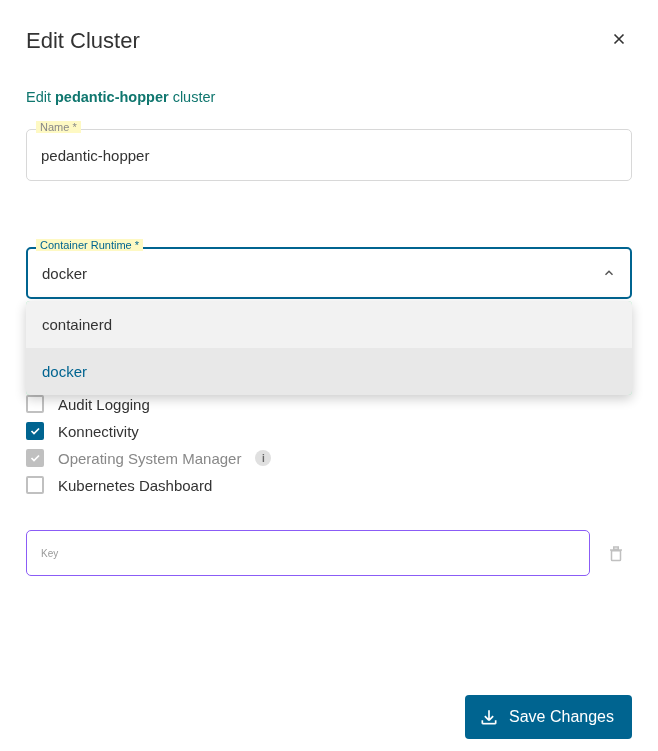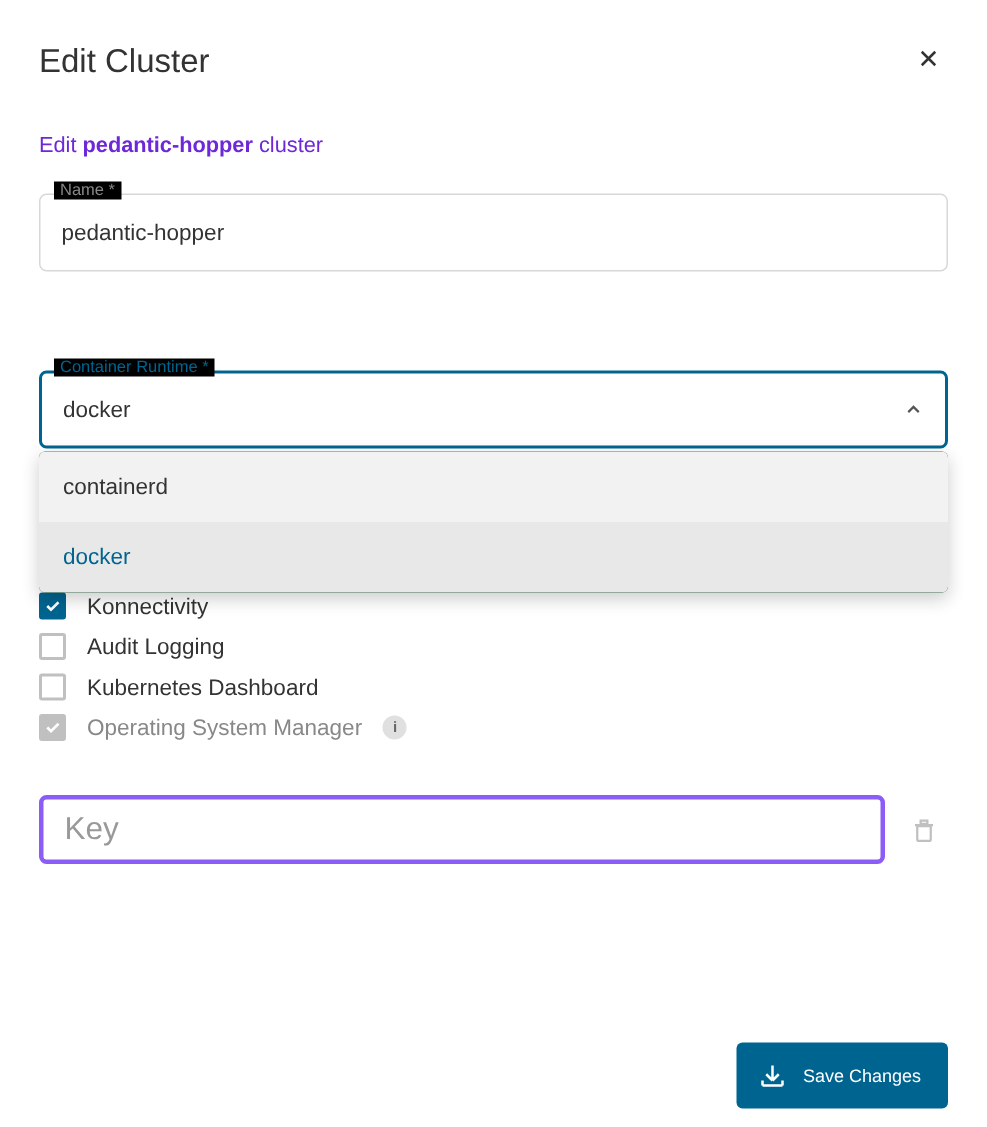--- a/index.html
+++ b/index.html
@@ -32,34 +32,34 @@
     .close-btn {
       background: none;
       border: none;
       cursor: pointer;
       padding: 4px;
       color: #333;
     }
     .close-btn svg { width: 18px; height: 18px; }
     .subtitle {
       font-size: 14.5px;
-      color: #6d28d9;
+      color: #0f766e;
       margin-bottom: 24px;
     }
     .subtitle strong { font-weight: 700; }
 
     .field {
       position: relative;
       margin-bottom: 18px;
     }
     .field-label {
       position: absolute;
       top: -8px;
       left: 10px;
-      background: #000000;
+      background: #fef9c3;
       padding: 0 4px;
       font-size: 11px;
       color: #888;
       z-index: 1;
     }
     .field-label.focused { color: #006490; }
     .text-input {
       width: 100%;
       height: 52px;
       border: 1px solid #d8d8d8;
@@ -87,21 +87,21 @@
       display: flex;
       align-items: center;
       justify-content: space-between;
       cursor: pointer;
     }
     .dropdown {
       position: absolute;
       top: 54px;
       left: 0;
       right: 0;
-      background: #14532d;
+      background: #86efac;
       box-shadow: 0 4px 12px rgba(0,0,0,0.2);
       border-radius: 4px;
       z-index: 10;
       overflow: hidden;
     }
     .dropdown-item {
       padding: 15px 16px;
       font-size: 15px;
       cursor: pointer;
       color: #333;
@@ -168,24 +168,24 @@
       margin-bottom: 22px;
     }
     .labels-row {
       display: flex;
       gap: 10px;
       align-items: center;
     }
     .labels-input {
       flex: 1;
       height: 46px;
-      border: 3px solid #8b5cf6;
+      border: 1px solid #8b5cf6;
       border-radius: 5px;
       padding: 0 14px;
-      font-size: 21px;
+      font-size: 10px;
       color: #333;
     }
     .labels-input::placeholder { color: #999; }
     .trash-btn {
       width: 32px;
       height: 44px;
       background: none;
       border: none;
       cursor: pointer;
       display: flex;
@@ -200,21 +200,21 @@
       display: flex;
       justify-content: flex-end;
     }
     .save-btn {
       background: #006490;
       color: #fff;
       border: none;
       border-radius: 4px;
       padding: 0 18px 0 14px;
       height: 44px;
-      font-size: 12px;
+      font-size: 16px;
       cursor: pointer;
       display: flex;
       align-items: center;
       gap: 10px;
     }
     .save-btn svg { width: 20px; height: 20px; }
   </style>
 </head>
 <body>
 
@@ -249,43 +249,43 @@
     <div class="dropdown">
       <div class="dropdown-item hover">containerd</div>
       <div class="dropdown-item selected">docker</div>
     </div>
   </div>
 
   <div style="height: 75px"></div>
 
   <div class="checkbox-group">
     <div class="checkbox-row">
+      <div class="checkbox"></div>
+      <span class="checkbox-label">Audit Logging</span>
+    </div>
+    <div class="checkbox-row">
       <div class="checkbox checked">
         <svg viewBox="0 0 24 24" fill="none" stroke="#fff" stroke-width="3.5">
             <path d="M5 12l5 5L20 7"></path>
           </svg>
       </div>
       <span class="checkbox-label">Konnectivity</span>
-    </div>
-    <div class="checkbox-row">
-      <div class="checkbox"></div>
-      <span class="checkbox-label">Audit Logging</span>
-    </div>
-    <div class="checkbox-row">
-      <div class="checkbox"></div>
-      <span class="checkbox-label">Kubernetes Dashboard</span>
     </div>
     <div class="checkbox-row disabled">
       <div class="checkbox disabled">
         <svg viewBox="0 0 24 24" fill="none" stroke="#fff" stroke-width="3.5">
             <path d="M5 12l5 5L20 7"></path>
           </svg>
       </div>
       <span class="checkbox-label">Operating System Manager</span>
       <span class="info-icon">i</span>
+    </div>
+    <div class="checkbox-row">
+      <div class="checkbox"></div>
+      <span class="checkbox-label">Kubernetes Dashboard</span>
     </div>
   </div>
 
   <div class="labels-row">
     <input type="text" class="labels-input" placeholder="Key" style="">
     <button class="trash-btn">
       <svg viewBox="0 0 24 24" fill="currentColor">
         <path d="M4 7h16v2H4z"></path>
         <path d="M6 9h12v12a1 1 0 0 1-1 1H7a1 1 0 0 1-1-1V9z" fill="none" stroke="currentColor" stroke-width="2"></path>
         <path d="M9 4h6v3H9z" fill="none" stroke="currentColor" stroke-width="2"></path>

